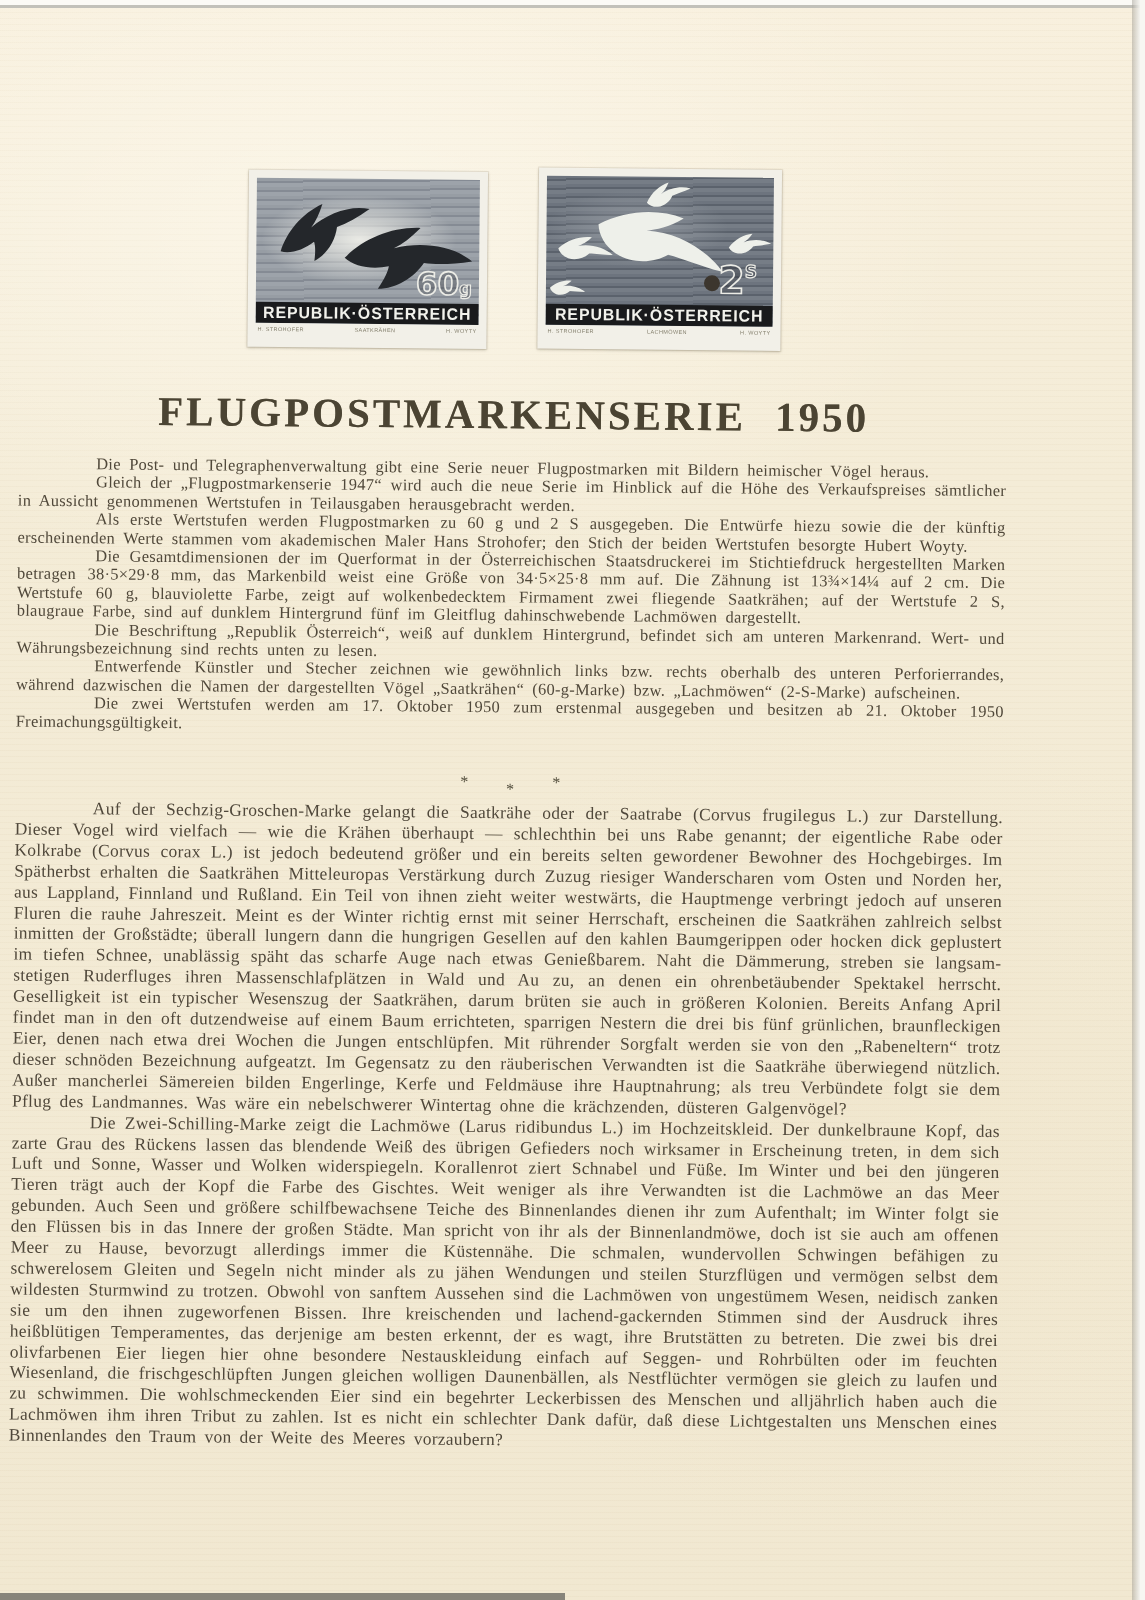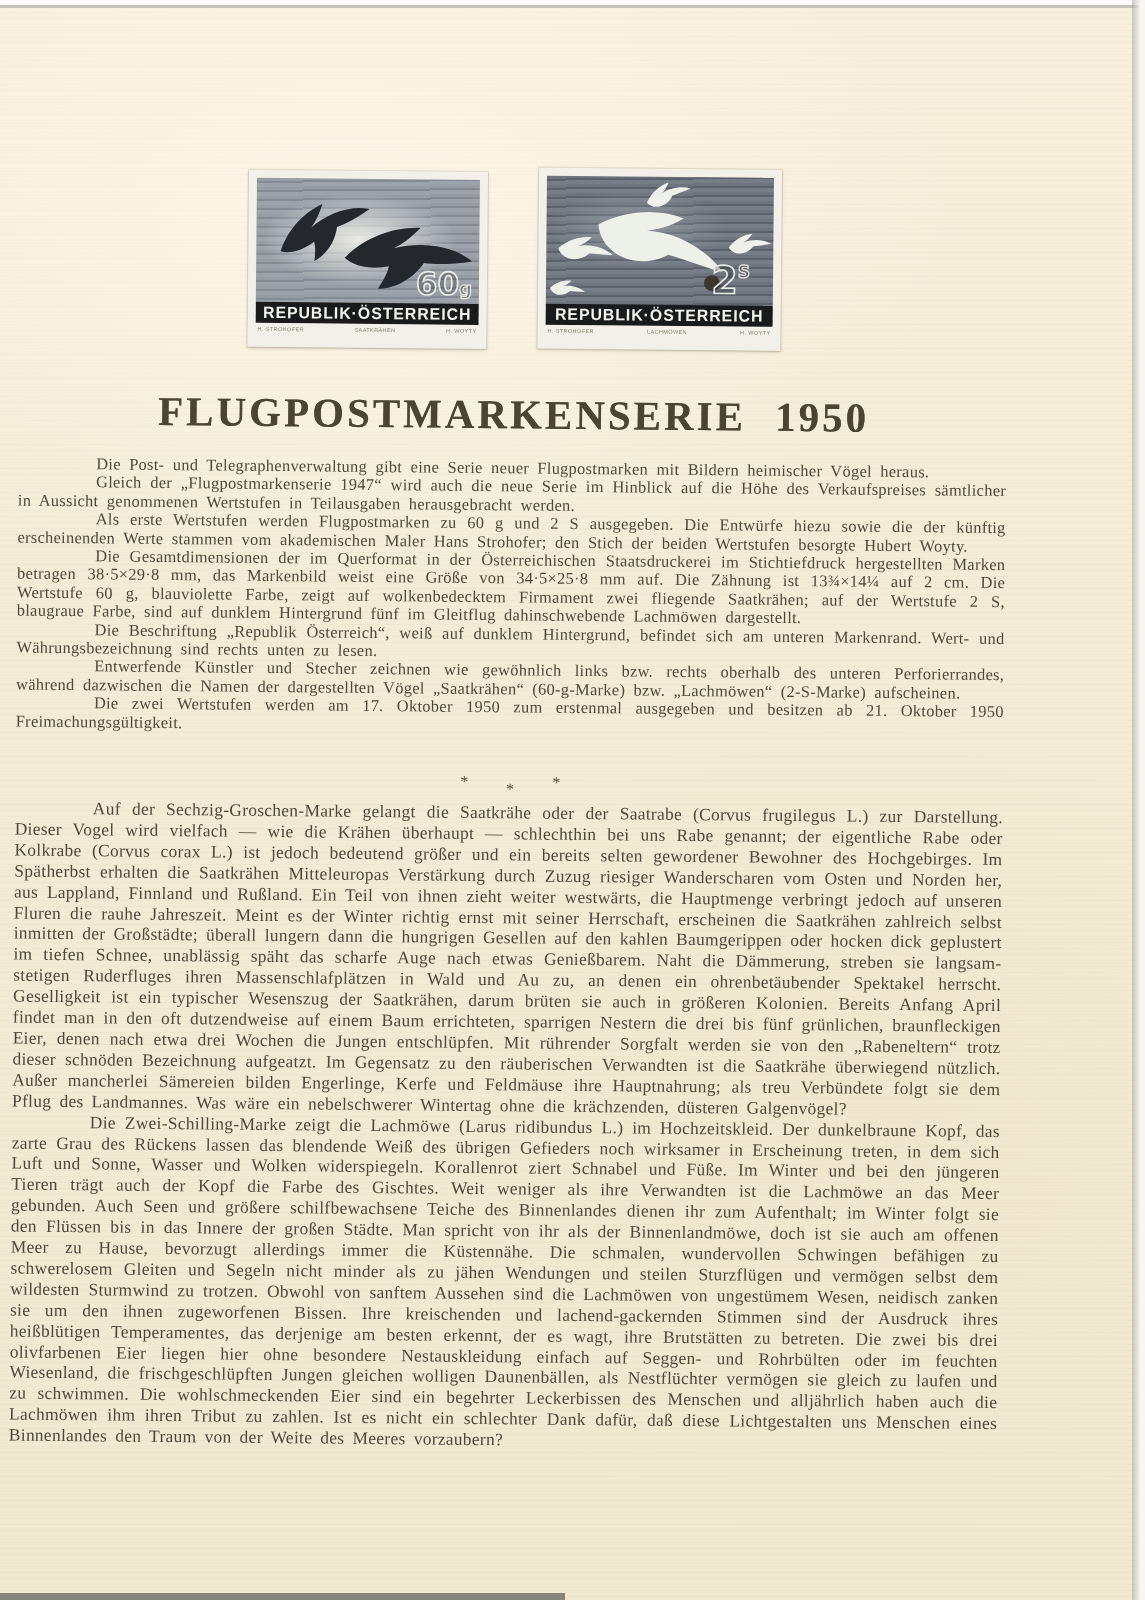--- a/index.html
+++ b/index.html
@@ -37,21 +37,21 @@
       radial-gradient(ellipse 140px 60px at 40% 35%, rgba(200,204,208,0.35), rgba(200,204,208,0) 65%),
       repeating-linear-gradient(179deg,#6d747e 0 3px,#5b626c 3px 5px,#767d86 5px 9px);}
   .stamp-image svg{position:absolute;left:0;top:0;}
   .banner{position:absolute;left:0;right:0;bottom:0;height:21px;background:#191a1c;
     display:flex;align-items:center;justify-content:center;}
   .banner span{font-family:"Liberation Sans", sans-serif;font-weight:bold;font-size:16.5px;
     color:#f2f2ec;letter-spacing:1px;transform:scaleX(0.96);white-space:nowrap;}
   .value{position:absolute;font-family:"DejaVu Sans", sans-serif;font-weight:bold;line-height:1;
     color:rgba(22,24,28,0.25);-webkit-text-stroke:1.6px #ecece6;white-space:nowrap;}
   .stamp-60g .value{right:7px;bottom:25px;font-size:31px;}
-  .stamp-2s .value{right:23px;bottom:27px;font-size:38px;}
+  .stamp-2s .value{right:16px;bottom:27px;font-size:38px;}
   .value .unit-g{font-size:18px;-webkit-text-stroke:1.2px #ecece6;}
   .value .unit-s{font-size:17px;vertical-align:16px;-webkit-text-stroke:1.2px #ecece6;}
   .caption{display:flex;justify-content:space-between;margin-top:3px;padding:0 2px;
     font-family:"Liberation Sans", sans-serif;font-size:5.5px;letter-spacing:0.4px;color:#86816f;}
 
   
   .title{position:absolute;top:386px;left:15px;width:990px;text-align:center;
     font-weight:bold;font-size:41px;letter-spacing:3px;word-spacing:16px;color:#4b4433;
     text-shadow:0 0 0.5px rgba(75,68,51,0.6);white-space:nowrap;}
   .intro{position:absolute;top:455px;left:15px;width:988px;

